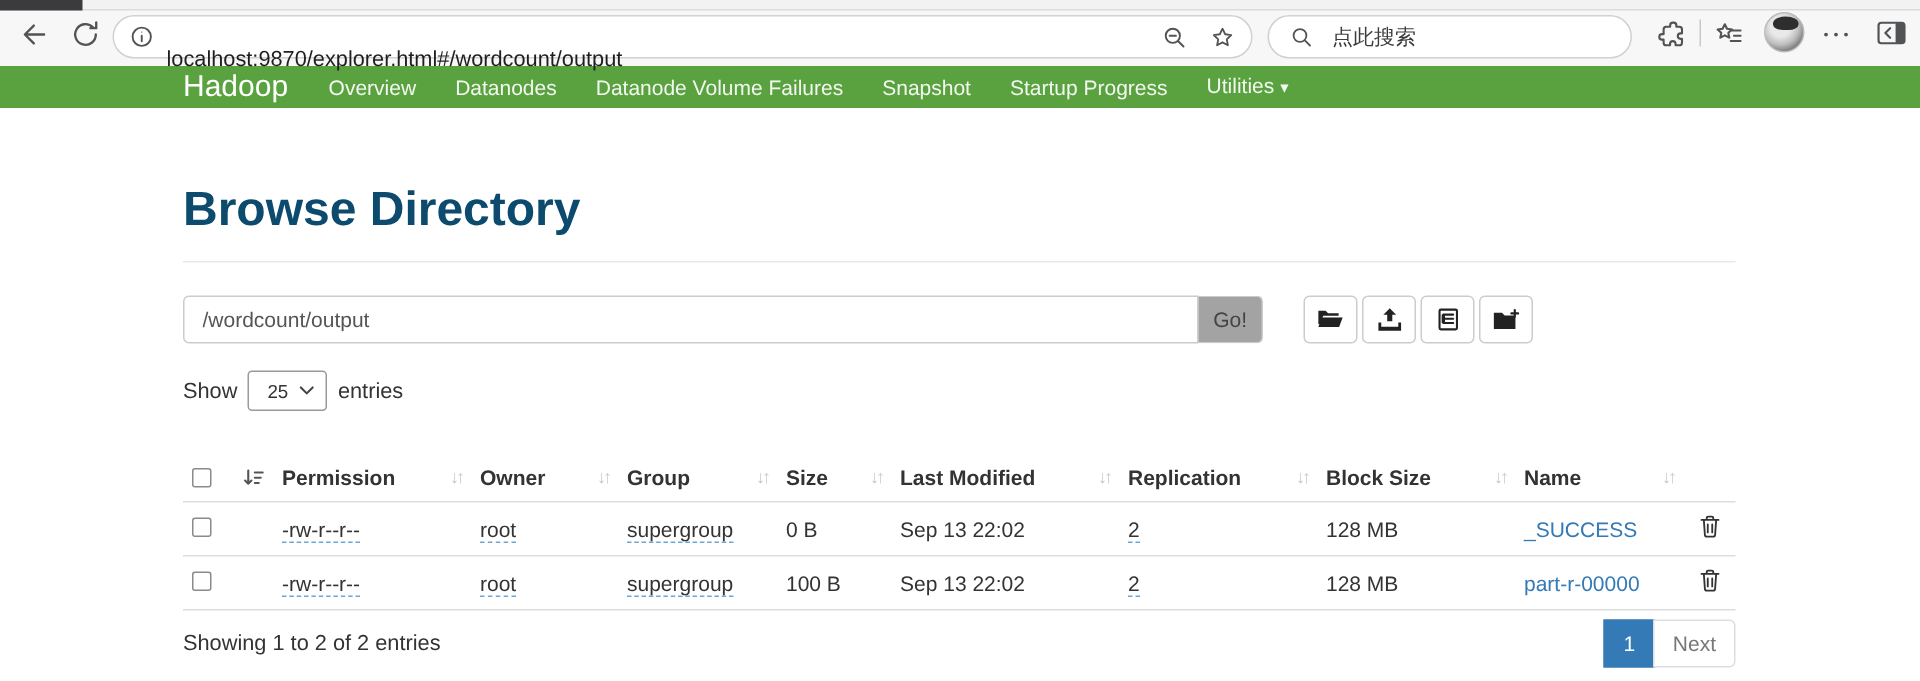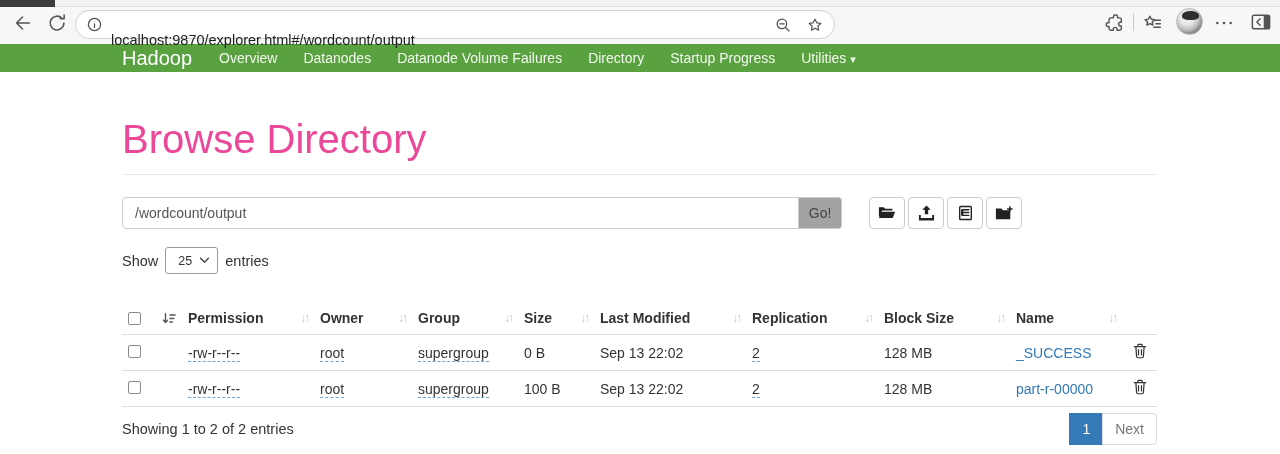--- a/index.html
+++ b/index.html
@@ -46,21 +46,21 @@
   }
   .brand{color:#fff;font-size:20px;margin-right:14px;cursor:pointer;white-space:nowrap;}
   .nav-link{
     color:rgba(255,255,255,.92);font-size:14px;padding:0 13px;cursor:pointer;white-space:nowrap;
     line-height:44px;
   }
   .nav-caret{font-size:11px;margin-left:4px;color:rgba(255,255,255,.92);}
 
   
   .content{width:1035px;margin-left:122px;}
-  h1{font-size:40px;font-weight:400;color:#ec4899;margin:44px 0 0;line-height:46px;}
+  h1{font-size:32px;font-weight:700;color:#0c4a6e;margin:44px 0 0;line-height:46px;}
   .title-hr{border:none;border-top:1px solid #e9e9e9;margin:12px 0 0;}
 
   .path-row{margin-top:22px;display:flex;align-items:flex-start;}
   .path-group{display:flex;flex:none;width:720px;justify-content:center;}
   .path-input{
     width:726px;height:32px;border:1px solid #ccc;border-radius:4px 0 0 4px;padding:0 12px;
     font-size:14px;color:#555;outline:none;font-family:inherit;
   }
   .go-btn{
     width:45px;height:32px;border:1px solid #ccc;border-left:none;border-radius:0 4px 4px 0;
@@ -149,20 +149,29 @@
           <path d="M15.3 15.3 20 20M7.7 10.5h5.6"></path>
         </svg>
     </span>
     <span class="pill-icon">
       <svg width="18" height="18" viewBox="0 0 24 24" fill="none" stroke="currentColor" stroke-width="1.6" stroke-linejoin="round">
           <path d="M12 4.2l2.4 4.9 5.4.7-4 3.8 1 5.3-4.8-2.6-4.8 2.6 1-5.3-4-3.8 5.4-.7z"></path>
         </svg>
     </span>
   </div>
 
+  <div class="search-pill">
+    <span style="color:#525355">
+      <svg width="16" height="16" viewBox="0 0 24 24" fill="none" stroke="currentColor" stroke-width="1.8" stroke-linecap="round">
+          <circle cx="10" cy="10" r="6.4"></circle>
+          <path d="M14.8 14.8 20 20"></path>
+        </svg>
+    </span>
+    <span class="search-pill-text">点此搜索</span>
+  </div>
 
   <span class="toolbar-icon" style="left:1104px">
     <svg width="21" height="21" viewBox="0 0 24 24" fill="none" stroke="currentColor" stroke-width="1.6" stroke-linejoin="round">
         <path d="M13.5 3.5c1.1 0 2 .9 2 2v1.2h2.3c1.1 0 2 .9 2 2v3h-1.1a2.1 2.1 0 1 0 0 4.2h1.1v2.9c0 1.1-.9 2-2 2h-2.9v-1.1a2.1 2.1 0 1 0-4.2 0v1.1H7.8c-1.1 0-2-.9-2-2v-2.3H4.6a2.1 2.1 0 1 1 0-4.2h1.2V8.7c0-1.1.9-2 2-2h3V5.5c0-1.1.9-2 2-2z"></path>
       </svg>
   </span>
   <div class="chrome-sep"></div>
   <span class="toolbar-icon" style="left:1142px">
     <svg width="21" height="21" viewBox="0 0 24 24" fill="none" stroke="currentColor" stroke-width="1.6" stroke-linejoin="round" stroke-linecap="round">
         <path d="M9 4.8l1.7 3.4 3.8.5-2.8 2.6.7 3.7L9 13.2 5.6 15l.7-3.7-2.8-2.6 3.8-.5z"></path>
@@ -184,21 +193,21 @@
         <path d="M11 7.5 7.5 11l3.5 3.5"></path>
       </svg>
   </span>
 </div>
 
 <div class="navbar">
   <span class="brand">Hadoop</span>
   <span class="nav-link">Overview</span>
   <span class="nav-link">Datanodes</span>
   <span class="nav-link">Datanode Volume Failures</span>
-  <span class="nav-link">Directory</span>
+  <span class="nav-link">Snapshot</span>
   <span class="nav-link">Startup Progress</span>
   <span class="nav-link">
     <span>Utilities</span><span class="nav-caret">▾</span>
   </span>
 </div>
 
 <div class="content">
   <h1>Browse Directory</h1>
   <hr class="title-hr">
 

